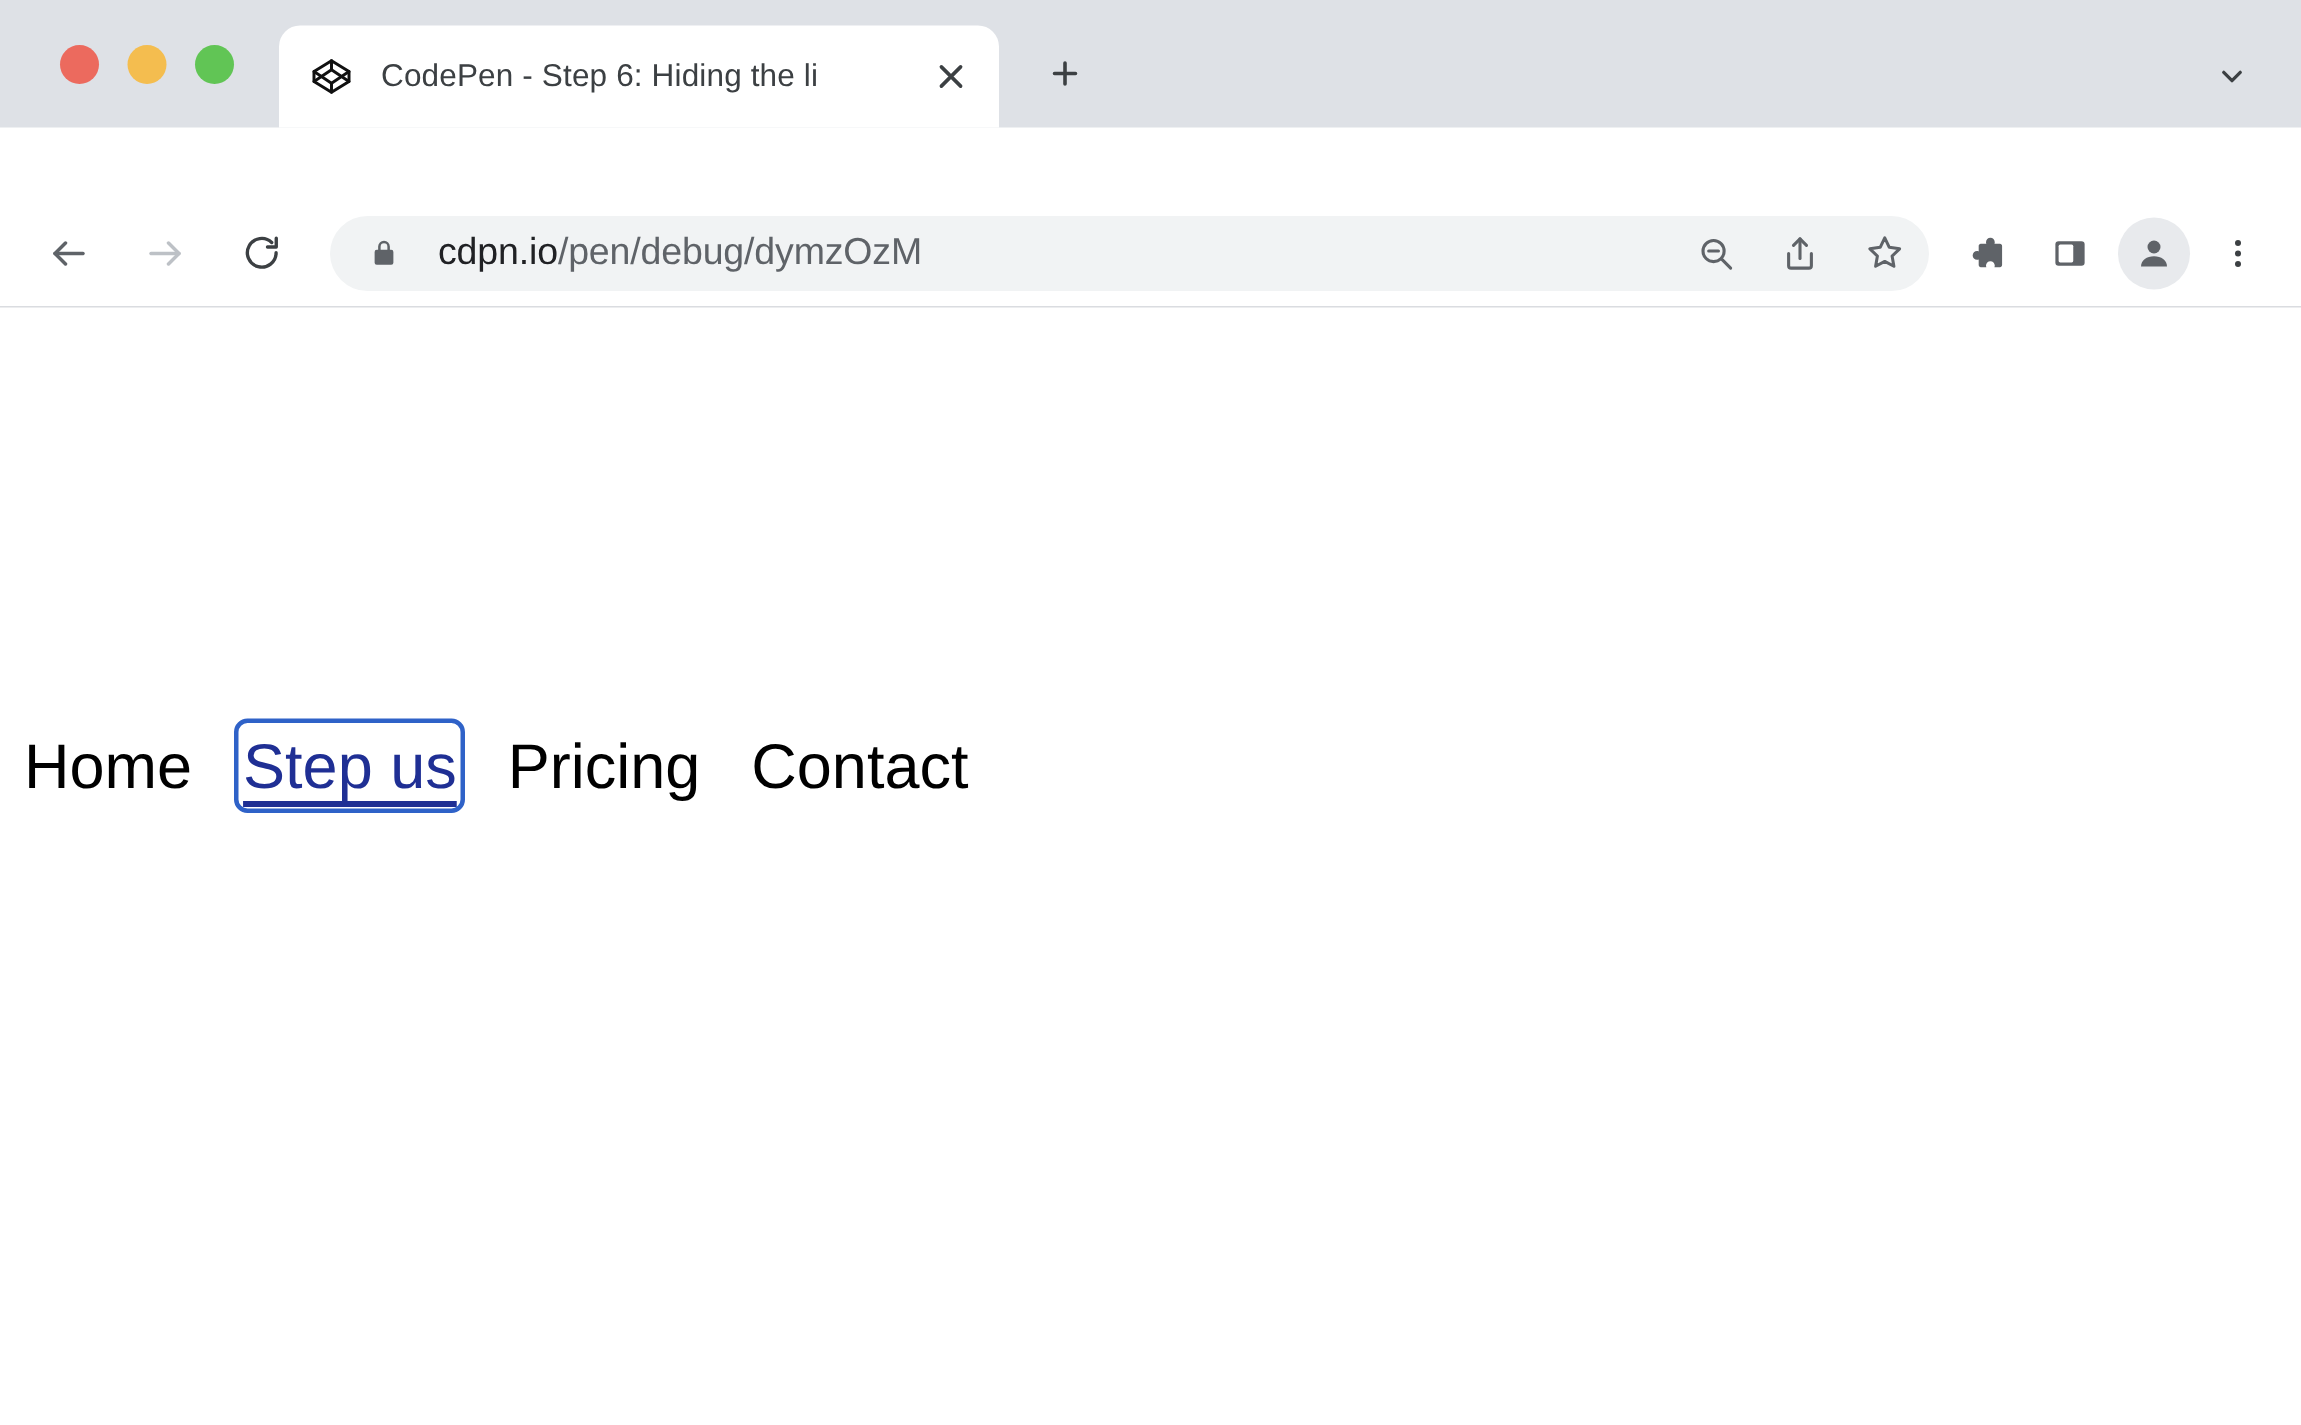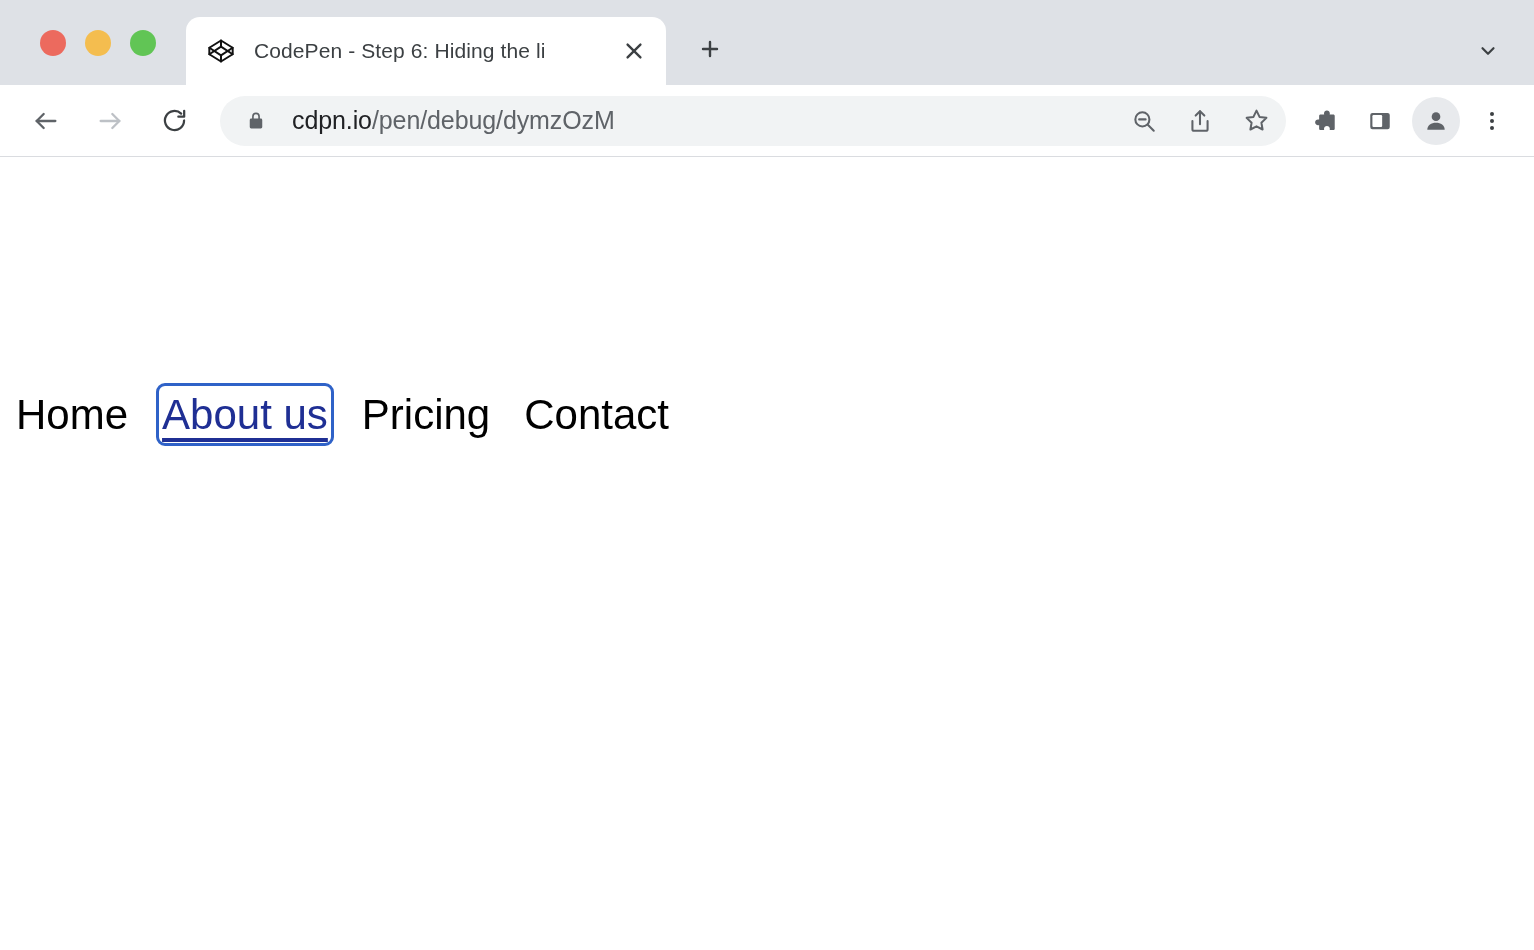--- a/index.html
+++ b/index.html
@@ -5,21 +5,21 @@
   * { box-sizing: border-box; margin: 0; padding: 0; }
   html, body {
     width: 1534px;
     height: 950px;
     overflow: hidden;
     font-family: "Liberation Sans", sans-serif;
     background: #ffffff;
   }
 
   
-  .browser { width: 1534px; height: 950px; display: flex; flex-direction: column; }
+  .browser { width: 1534px; height: 950px; display: flex; flex-direction: column; gap: 48px; }
 
   .tabstrip {
     height: 85px;
     background: #dee1e6;
     position: relative;
     display: flex;
     align-items: flex-end;
     flex: 0 0 85px;
   }
 
@@ -318,21 +318,21 @@
   </div>
 
   <div class="viewport">
 
 
     <ul class="nav-list">
       <li class="nav-item">
         <a class="nav-link" href="#">Home</a>
       </li>
       <li class="nav-item">
-        <a class="nav-link focused" href="#">About us</a>
+        <a class="nav-link focused" href="#">Step us</a>
       </li>
       <li class="nav-item">
         <a class="nav-link" href="#">Pricing</a>
       </li>
       <li class="nav-item">
         <a class="nav-link" href="#">Contact</a>
       </li>
     </ul>
 
   </div>

